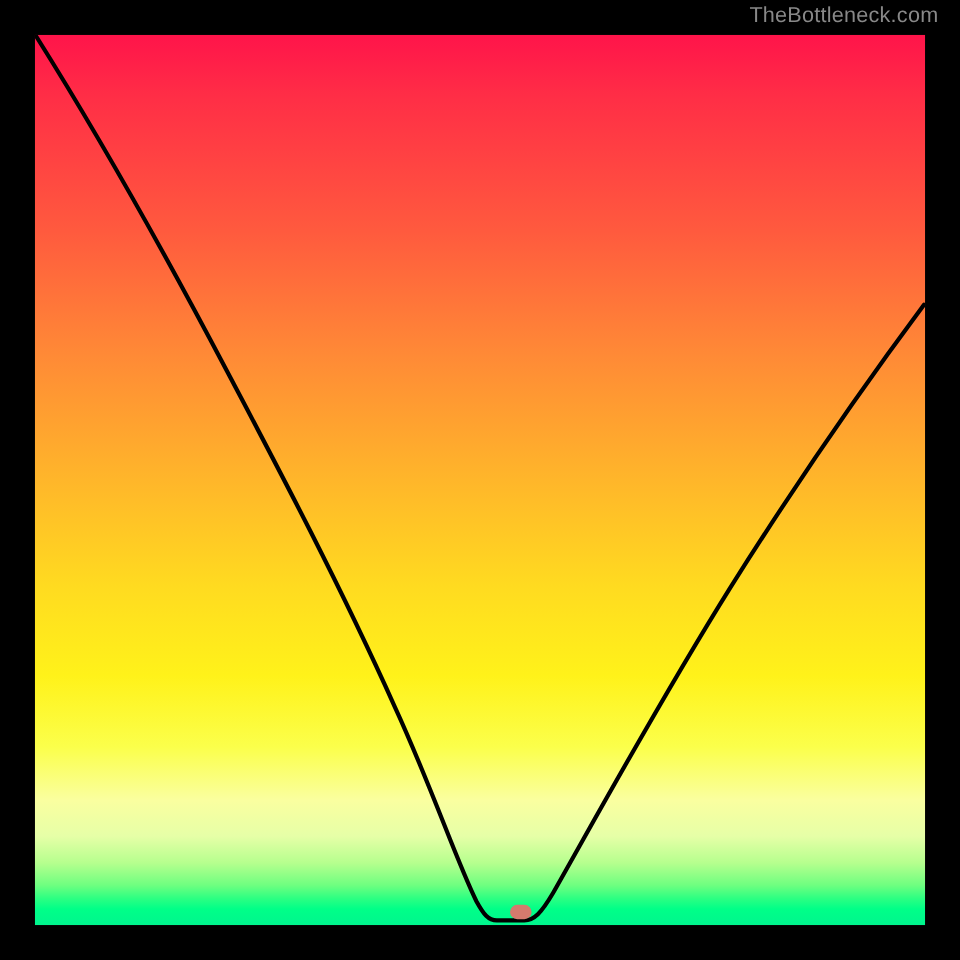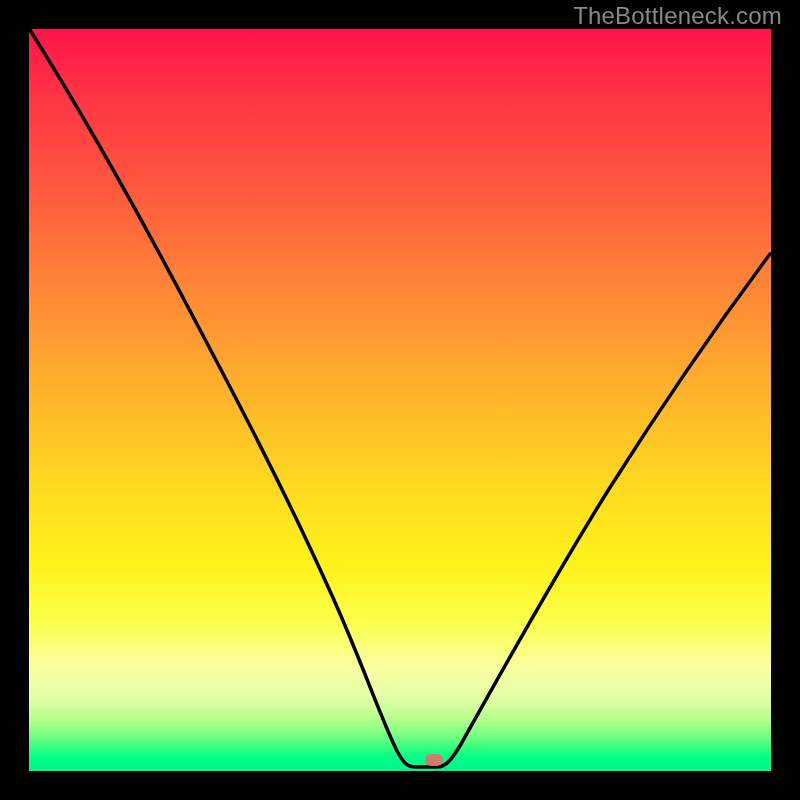--- a/index.html
+++ b/index.html
@@ -15,21 +15,21 @@
     width: 800px;
     height: 800px;
     background: #000;
   }
   .watermark {
     position: absolute;
     top: 2px;
     right: 18px;
     color: #888;
     font-family: Arial, Helvetica, sans-serif;
-    font-size: 24px;
+    font-size: 18px;
     font-weight: 500;
     letter-spacing: 0.2px;
     z-index: 50;
   }
   .plot-area {
     position: absolute;
     left: 29px;
     top: 29px;
     width: 742px;
     height: 742px;

